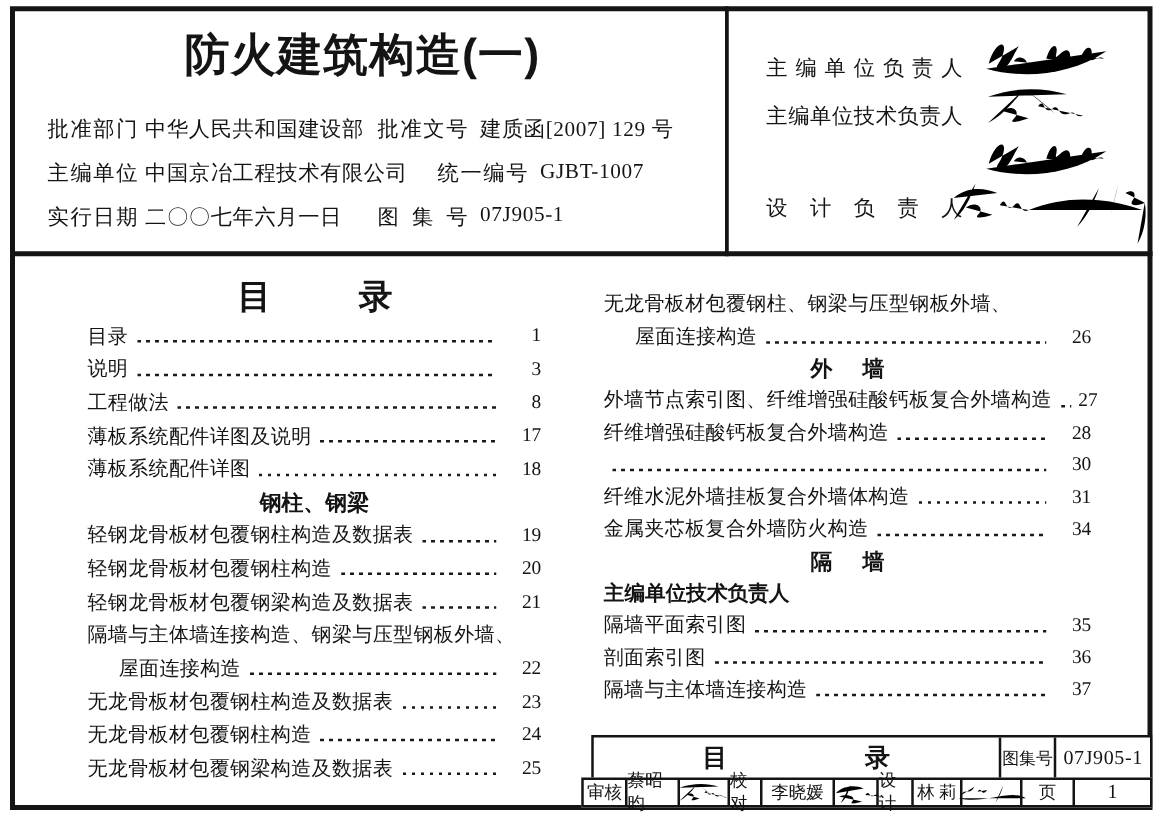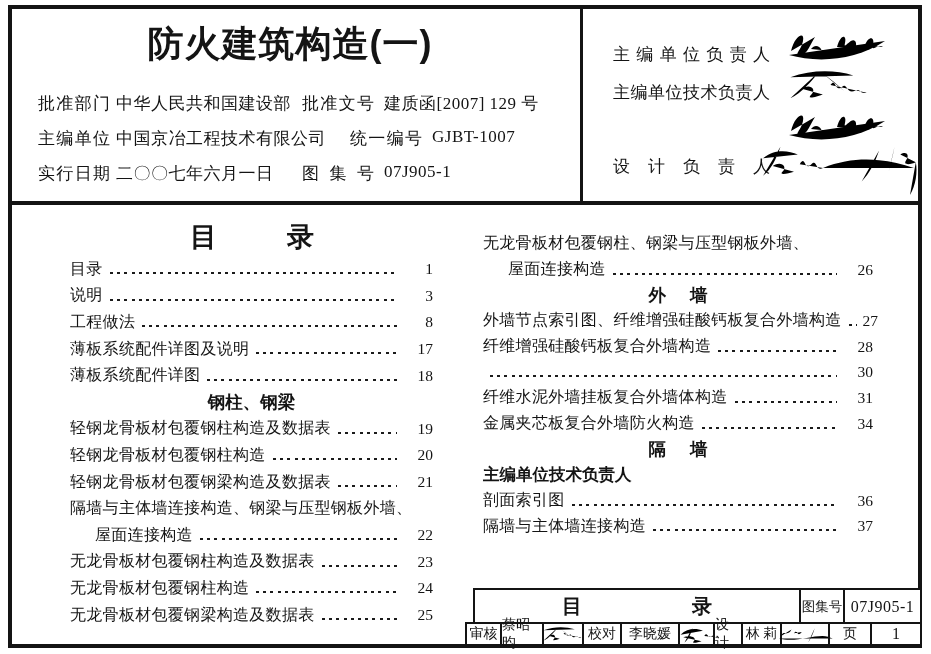--- a/index.html
+++ b/index.html
@@ -60,21 +60,21 @@
     overflow:visible;position:relative;}
   .tb-cell + .tb-cell{border-left:2px solid #141414;}
   .tb-title{flex:1;font-family:"Liberation Sans","DejaVu Sans",sans-serif;font-weight:bold;font-size:20px;}
   .tb-title .jt{width:150px;text-align:justify;text-align-last:justify;}
   .tb-atlas-label{width:44px;font-size:13.5px;}
   .tb-atlas-value{width:77px;font-size:16px;letter-spacing:0.5px;}
   .tb2{font-size:14px;}
   .w-lab{width:33px;}
   .w-name{width:42px;}
   .w-sig1{width:40px;}
-  .w-lab2{width:38px;}
+  .w-lab2{width:26px;}
   .w-name2{width:58px;}
   .w-sig2{width:35px;}
   .w-lab3{width:28px;}
   .w-name3{width:39px;}
   .w-sig3{width:48px;}
   .w-page{width:42px;}
   .w-pageno{flex:1;font-size:16px;}
   .tb-sig{color:#161616;overflow:visible;}
 </style>
 </head>
@@ -258,20 +258,25 @@
       <span class="pg">31</span>
     </div>
     <div class="toc-row item">
       <span class="tx">金属夹芯板复合外墙防火构造</span>
       <span class="leader"></span>
       <span class="pg">34</span>
     </div>
     <div class="toc-row sec">隔 墙</div>
     <div class="toc-row sub">主编单位技术负责人</div>
     <div class="toc-row item">
+      <span class="tx">隔墙平面索引图</span>
+      <span class="leader"></span>
+      <span class="pg">35</span>
+    </div>
+    <div class="toc-row item">
       <span class="tx">剖面索引图</span>
       <span class="leader"></span>
       <span class="pg">36</span>
     </div>
     <div class="toc-row item">
       <span class="tx">隔墙与主体墙连接构造</span>
       <span class="leader"></span>
       <span class="pg">37</span>
     </div>
   </div>

